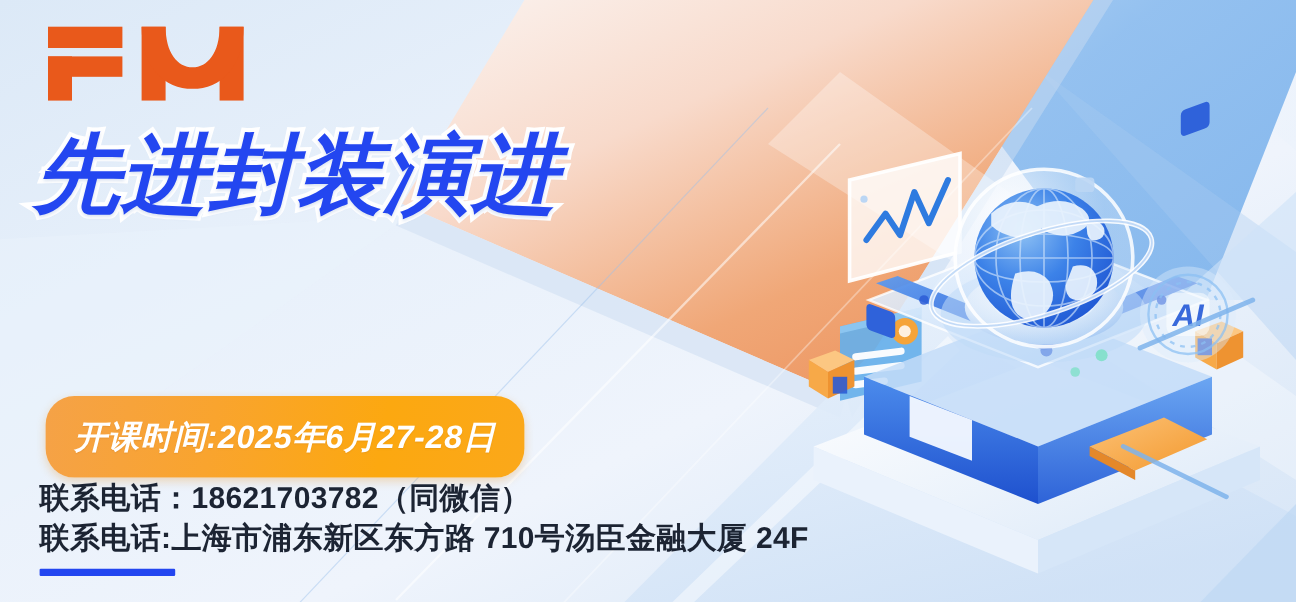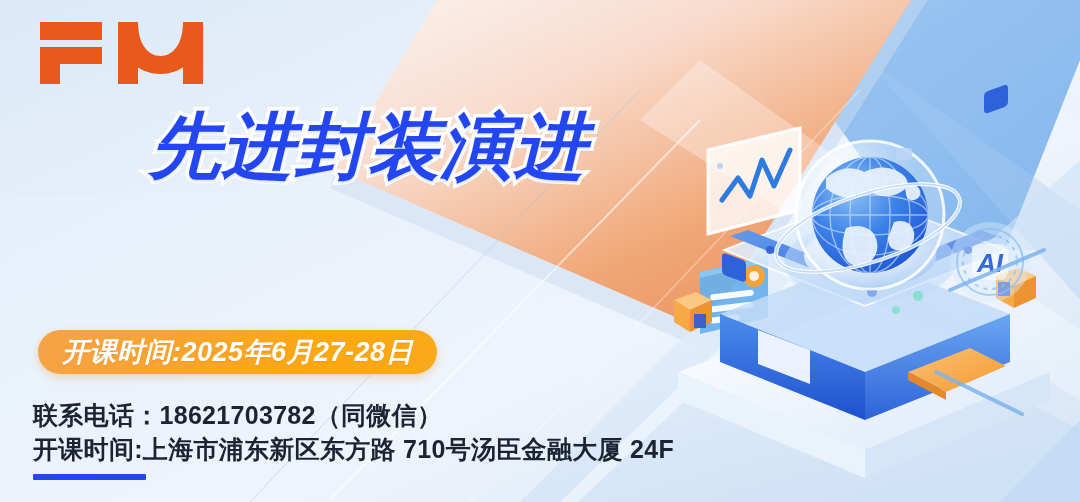--- a/index.html
+++ b/index.html
@@ -23,28 +23,27 @@
 
   
   .title-block{position:absolute;left:28px;top:108px;width:680px;}
   .title-line{
     font-size:72px;line-height:76px;font-weight:700;font-style:italic;
     color:#2346F0;letter-spacing:1px;white-space:nowrap;
     -webkit-text-stroke:7px #ffffff;
     paint-order:stroke fill;
     text-shadow:0 2px 3px rgba(120,150,200,.28);
     font-family:"Liberation Sans","DejaVu Sans",sans-serif;
-    text-align:center;
   }
   .title-line.l2{margin-top:6px;}
 
   
   .date-pill{
     position:absolute;left:38px;top:330px;height:44px;
-    display:flex;align-items:center;padding:0 24px;
+    display:flex;align-items:center;padding:12px 24px;
     border-radius:24px;
     background:linear-gradient(100deg,#F5A247 0%,#F9A42E 35%,#FCA810 70%,#FBA81A 100%);
     box-shadow:0 3px 8px rgba(232,150,40,.32);
   }
   .date-pill span{
     color:#ffffff;font-size:27px;font-weight:700;font-style:italic;
     letter-spacing:.5px;white-space:nowrap;line-height:1;
     text-shadow:0 1px 1px rgba(190,110,20,.25);
   }
 
@@ -152,21 +151,21 @@
   <div class="title-block">
     <div class="title-line l1">先进封装演进</div>
   </div>
 
   <div class="date-pill">
     <span>开课时间:2025年6月27-28日</span>
   </div>
 
   <div class="contact">
     <div>联系电话：18621703782（同微信）</div>
-    <div>开课时间:上海市浦东新区东方路 710号汤臣金融大厦 24F</div>
+    <div>联系电话:上海市浦东新区东方路 710号汤臣金融大厦 24F</div>
   </div>
   <div class="rule"></div>
 
   <div class="art">
     <svg viewBox="0 0 430 502">
       <defs>
         <radialGradient id="globeG" cx="0.35" cy="0.3" r="0.85">
           <stop offset="0%" stop-color="#8FC2F4"></stop>
           <stop offset="45%" stop-color="#3C82E8"></stop>
           <stop offset="100%" stop-color="#1A4FD0"></stop>

